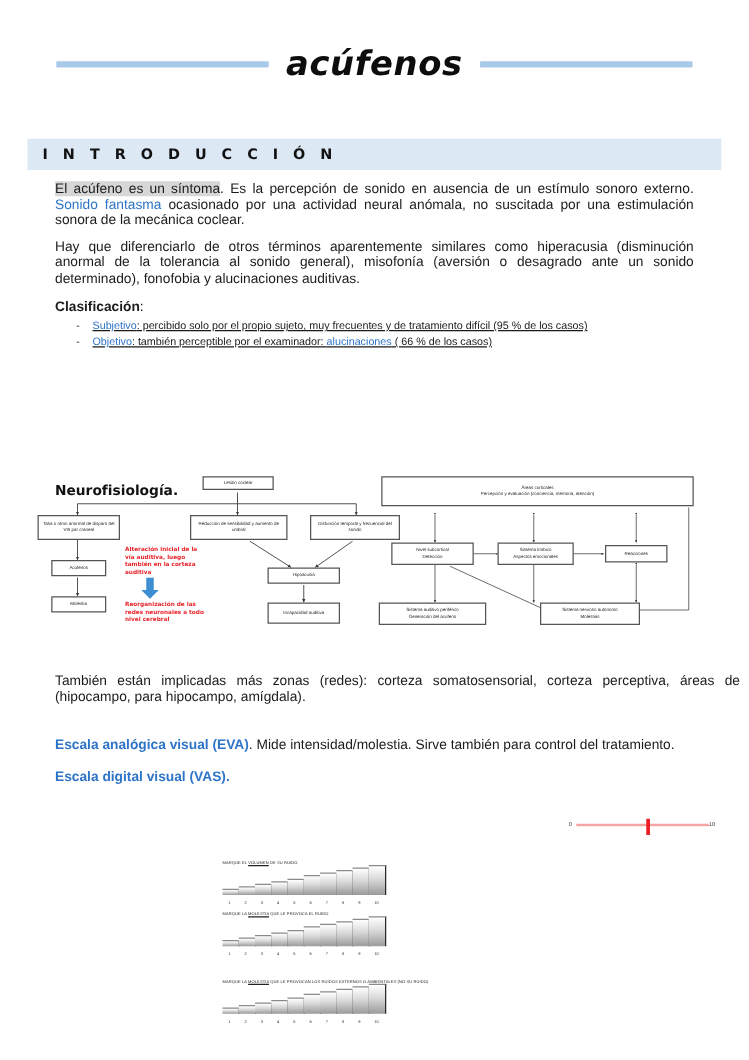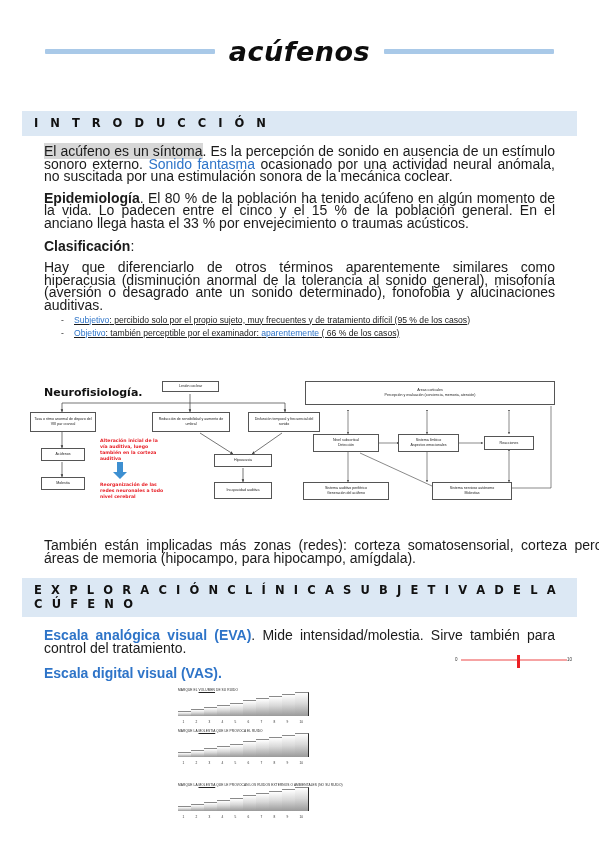--- a/index.html
+++ b/index.html
@@ -41,21 +41,21 @@
     font-weight:bold;
     font-size:11.5px;
     letter-spacing:4px;
     color:#111;
     font-family:"DejaVu Sans", sans-serif;
   }
 
   
   .body-wrap{padding:0 44px 0 44px;}
   p.tx{
-    font-size:14px;
+    font-size:11px;
     line-height:12.6px;
     text-align:justify;
     margin:9px 0 0 0;
     color:#1b1b1b;
   }
   .b{font-weight:bold;}
   .blue{color:#2e74c8;}
   .blue-b{color:#2e74c8;font-weight:bold;}
   .hl{background:#d7d7d7;}
   ul.cls{margin:2px 0 0 0;padding:0 0 0 30px;list-style:none;text-decoration:underline;}
@@ -125,29 +125,28 @@
     <div class="title-rule"></div>
   </div>
 
   <div style="height:44px"></div>
   <div class="section-bar">I N T R O D U C C I Ó N</div>
 
   <div class="body-wrap">
 
     <p class="tx"><span class="hl">El acúfeno es un síntoma</span><span>. Es la percepción de sonido en ausencia de un estímulo sonoro externo. </span><span class="blue">Sonido fantasma</span><span> ocasionado por una actividad neural anómala, no suscitada por una estimulación sonora de la mecánica coclear.</span></p>
 
-    <p class="tx"><span class="b">Epidemiología</span><span>. El 80 % de la población ha tenido acúfeno en algún momento de la vida. Lo padecen entre el cinco y el 15 % de la población general. En el anciano llega hasta el 33 % por envejecimiento o traumas acústicos.</span></p>
+
+    <p class="tx">Hay que diferenciarlo de otros términos aparentemente similares como hiperacusia (disminución anormal de la tolerancia al sonido general), misofonía (aversión o desagrado ante un sonido determinado), fonofobia y alucinaciones auditivas.</p>
 
     <p class="tx" style="margin-top:10px"><span class="b">Clasificación</span><span>:</span></p>
-
-    <p class="tx">Hay que diferenciarlo de otros términos aparentemente similares como hiperacusia (disminución anormal de la tolerancia al sonido general), misofonía (aversión o desagrado ante un sonido determinado), fonofobia y alucinaciones auditivas.</p>
 
     <ul class="cls">
       <li><span class="blue">Subjetivo</span><span>: percibido solo por el propio sujeto, muy frecuentes y de tratamiento difícil (95 % de los casos)</span></li>
-      <li><span class="blue">Objetivo</span><span>: también perceptible por el examinador: </span><span class="blue">aparentemente</span><span> ( 66 % de los casos)</span></li>
+      <li><span class="blue">Objetivo</span><span>: también perceptible por el examinador: </span><span class="blue">alucinaciones</span><span> ( 66 % de los casos)</span></li>
     </ul>
 
   </div>
 
   <div class="neuro-head">Neurofisiología.</div>
 
   <div class="diagram">
     <svg class="wires">
       <defs>
         <marker id="ah" markerWidth="5" markerHeight="5" refX="4" refY="2" orient="auto">
@@ -232,21 +231,20 @@
       <span>Sistema nervioso autónomo</span>
       <span>Molestias</span>
     </div>
   </div>
 
   <div style="position:absolute;left:0;top:530px;width:599px;" class="body-wrap">
     <p class="tx">También están implicadas más zonas (redes): corteza somatosensorial, corteza perceptiva, áreas de memoria (hipocampo, para hipocampo, amígdala).</p>
   </div>
 
   <div style="position:absolute;left:0;top:578px;width:599px;">
-    <div class="section-bar" style="letter-spacing:2.6px;">E X P L O R A C I Ó N   C L Í N I C A   S U B J E T I V A   D E L   A C Ú F E N O</div>
 
     <div class="body-wrap">
 
       <p class="tx" style="margin-top:12px"><span class="blue-b">Escala analógica visual (EVA)</span><span>. Mide intensidad/molestia. Sirve también para control del tratamiento.</span></p>
 
       <p class="tx" style="margin-top:13px"><span class="blue-b">Escala digital visual (VAS).</span></p>
     </div>
   </div>
 
   <div class="eva-scale">

